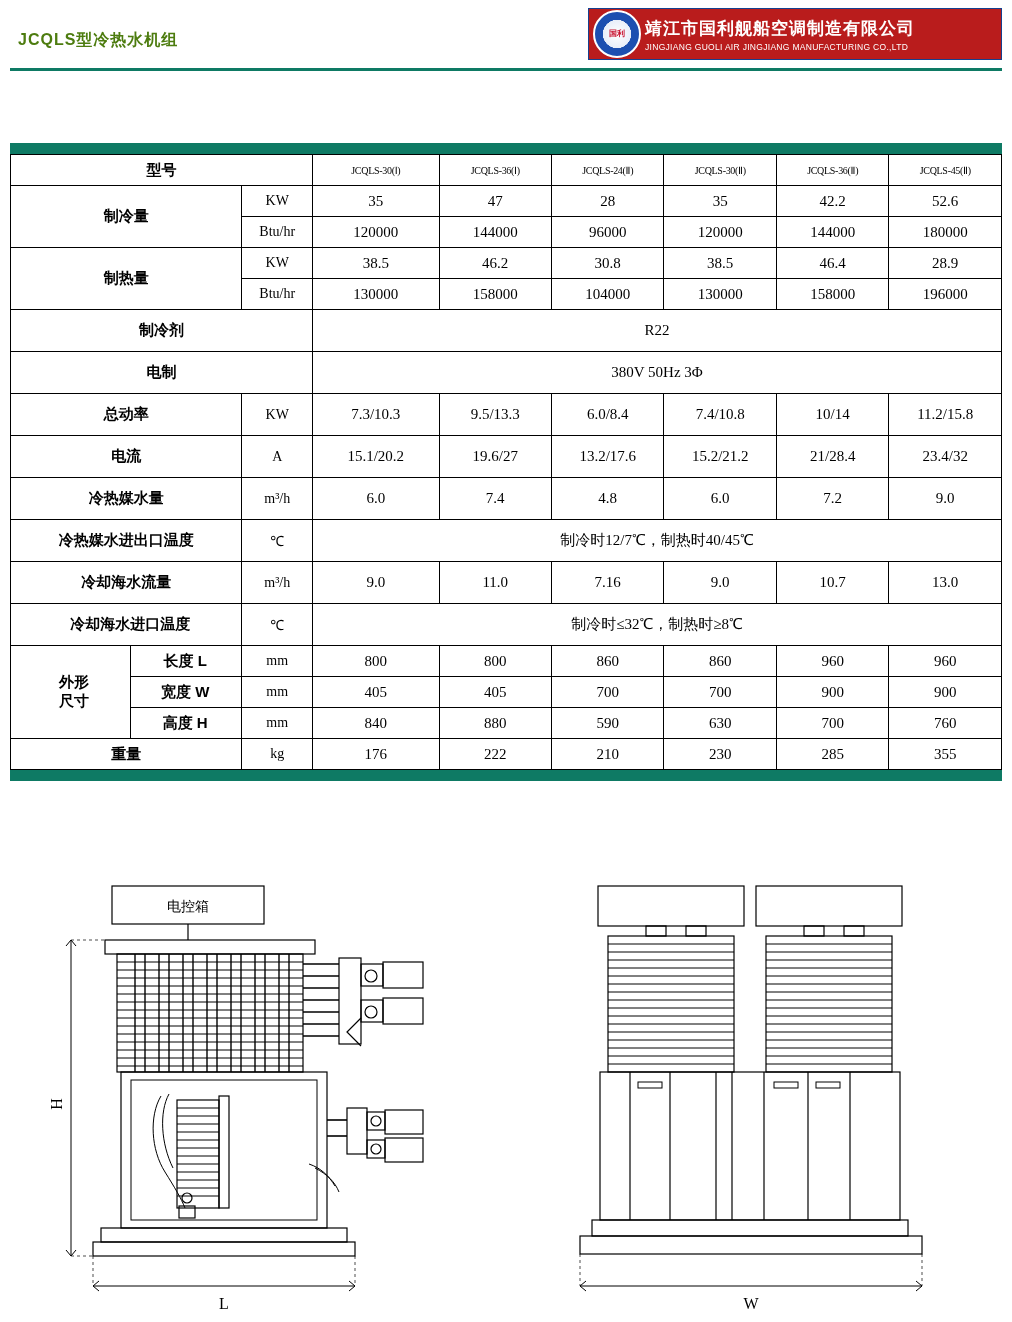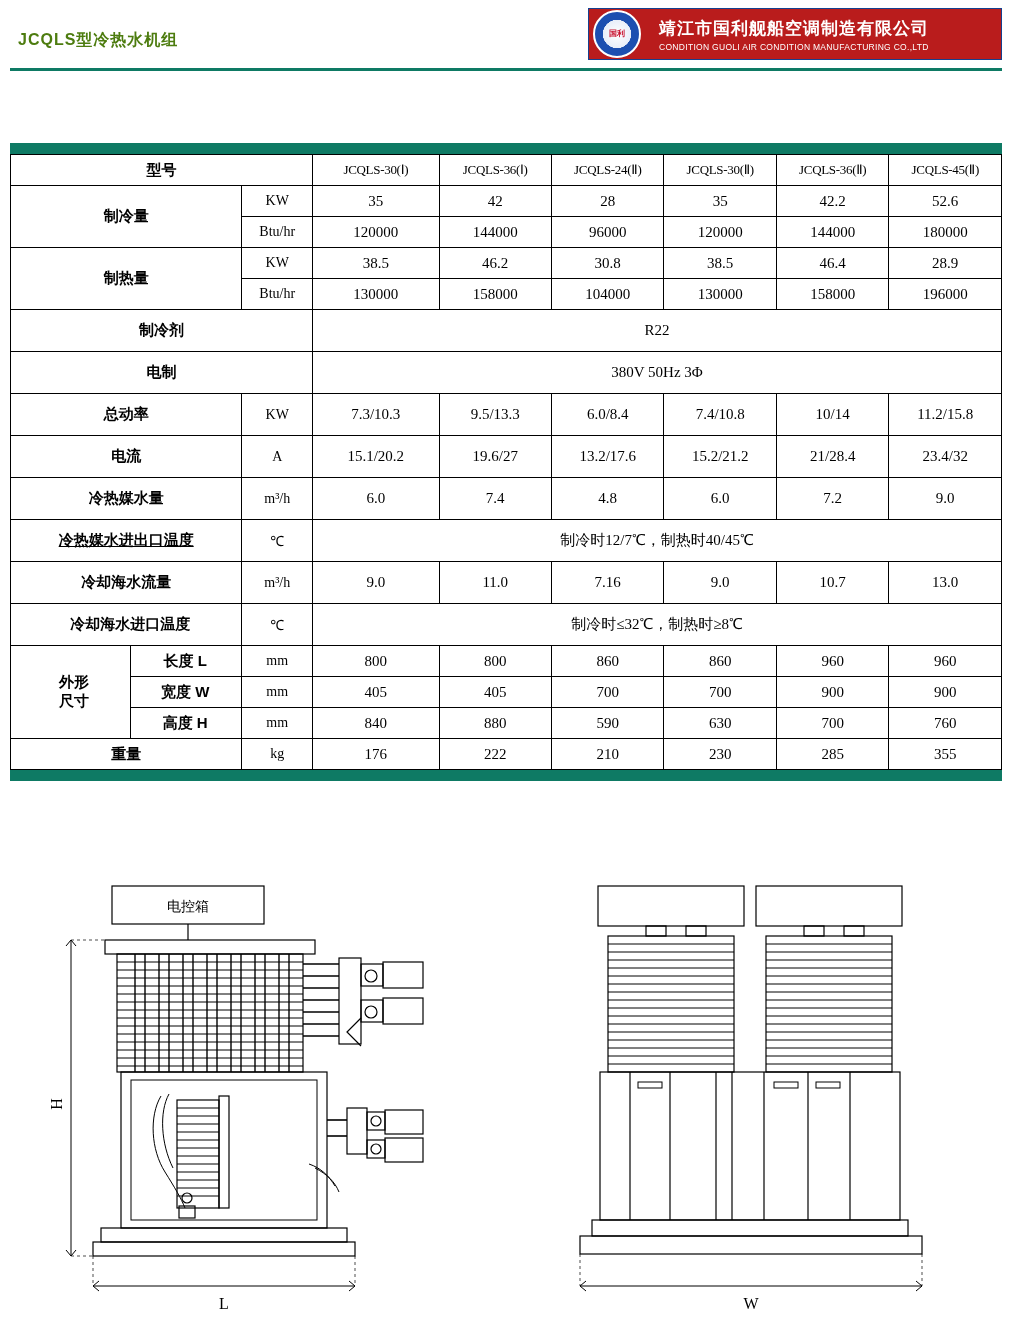--- a/index.html
+++ b/index.html
@@ -21,21 +21,21 @@
     background:#b91c1c;border:1px solid #16408f;
     display:flex;align-items:center;
   }
   .logo-emblem{
     width:44px;height:44px;margin-left:4px;border-radius:50%;
     background:radial-gradient(circle at 50% 50%, #ffffff 0%, #e8eef9 45%, #1c4fb0 46%, #1c4fb0 100%);
     border:2px solid #ffffff;position:relative;flex:0 0 auto;
     display:flex;align-items:center;justify-content:center;
   }
   .logo-emblem span{font-size:8px;color:#c8102e;font-weight:bold;line-height:1;}
-  .logo-text{margin-left:18px;color:#fff;}
+  .logo-text{margin-left:4px;color:#fff;}
   .logo-cn{font-family:"Liberation Sans", sans-serif;font-size:17px;font-weight:bold;letter-spacing:1px;}
   .logo-en{font-family:"Liberation Sans", sans-serif;font-size:8.5px;letter-spacing:.3px;margin-top:2px;}
 
   
   .table-wrap{position:absolute;left:10px;top:143px;width:992px;}
   .bar{height:11px;background:#0e7a64;}
   table.spec{
     border-collapse:collapse;width:992px;margin:0;
     font-size:15px;
   }
@@ -43,41 +43,41 @@
     border:1px solid #000;
     text-align:center;vertical-align:middle;
     padding:2px 2px;height:26px;
   }
   td.lbl{
     font-family:"Liberation Sans", sans-serif;
     font-weight:bold;font-size:15px;text-align:left;padding-left:14px;
   }
   td.lbl.c{text-align:center;padding-left:0;margin-left:24px;}
   td.unit{font-size:14px;}
-  td.model{font-size:13px;letter-spacing:-.3px;font-family:Liberation Serif, serif;}
+  td.model{font-size:10px;letter-spacing:-.3px;font-family:Liberation Serif, serif;}
   .bar-bottom{height:11px;background:#0e7a64;margin-top:0;}
 
   
   .draw-area{position:absolute;left:0;top:868px;width:1012px;height:454px;padding-left:9px;}
   .lbl-cn{font-family:"Liberation Sans", sans-serif;font-size:14px;}
   .dim-label{font-family:"Liberation Serif", serif;font-size:16px;}
   svg{display:block;}
 </style>
 </head>
 <body>
 
 <div class="header">
   <div class="header-title">JCQLS型冷热水机组</div>
   <div class="logo-box">
     <div class="logo-emblem">
       <span>国利</span>
     </div>
     <div class="logo-text">
       <div class="logo-cn">靖江市国利舰船空调制造有限公司</div>
-      <div class="logo-en">CONDITION GUOLI AIR CONDITION MANUFACTURING CO.,LTD</div>
+      <div class="logo-en">JINGJIANG GUOLI AIR JINGJIANG MANUFACTURING CO.,LTD</div>
     </div>
   </div>
   <div class="header-rule"></div>
 </div>
 
 <div class="table-wrap">
   <div class="bar"></div>
   <table class="spec">
     <colgroup>
       <col style="width:112px">
@@ -99,21 +99,21 @@
         <td class="model">JCQLS-24(Ⅱ)</td>
         <td class="model">JCQLS-30(Ⅱ)</td>
         <td class="model">JCQLS-36(Ⅱ)</td>
         <td class="model">JCQLS-45(Ⅱ)</td>
       </tr>
 
       <tr>
         <td class="lbl" colspan="2" rowspan="2">制冷量</td>
         <td class="unit">KW</td>
         <td>35</td>
-        <td>42</td>
+        <td>47</td>
         <td>28</td>
         <td>35</td>
         <td>42.2</td>
         <td>52.6</td>
       </tr>
       <tr>
         <td class="unit">Btu/hr</td>
         <td>120000</td>
         <td>144000</td>
         <td>96000</td>
@@ -179,21 +179,21 @@
         <td class="unit">m³/h</td>
         <td>6.0</td>
         <td>7.4</td>
         <td>4.8</td>
         <td>6.0</td>
         <td>7.2</td>
         <td>9.0</td>
       </tr>
 
       <tr style="height:42px">
-        <td class="lbl" colspan="2" style="text-decoration:underline;">冷热媒水进出口温度</td>
+        <td class="lbl" colspan="2" style="">冷热媒水进出口温度</td>
         <td class="unit">℃</td>
         <td colspan="6">制冷时12/7℃，制热时40/45℃</td>
       </tr>
 
       <tr style="height:42px">
         <td class="lbl" colspan="2">冷却海水流量</td>
         <td class="unit">m³/h</td>
         <td>9.0</td>
         <td>11.0</td>
         <td>7.16</td>

